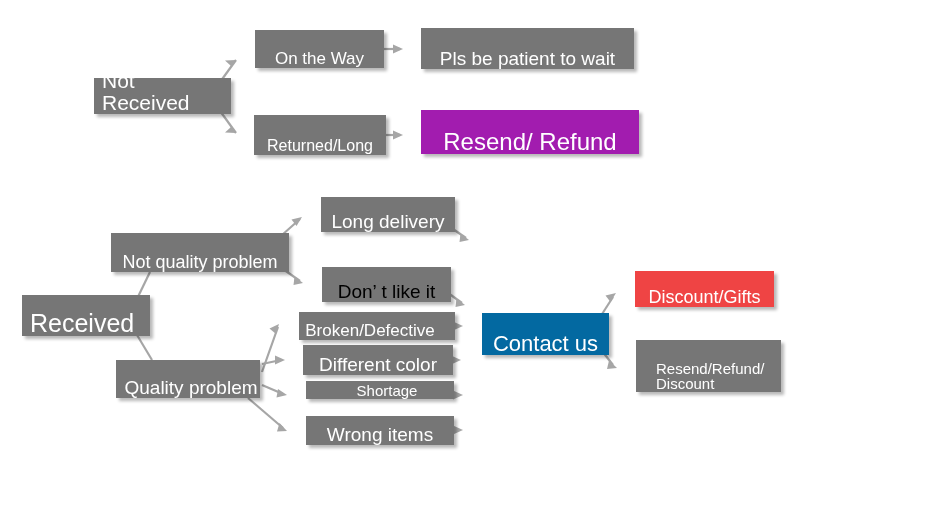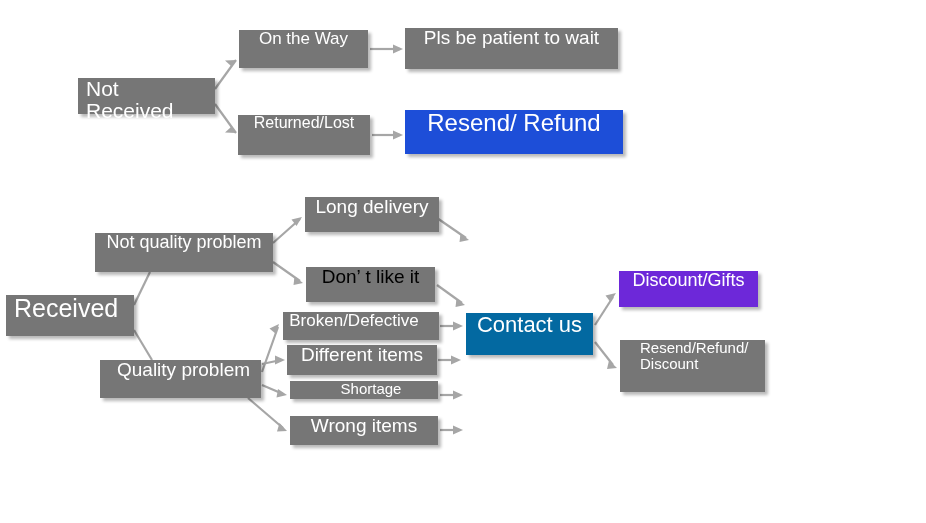--- a/index.html
+++ b/index.html
@@ -25,25 +25,26 @@
     width: 926px;
     height: 523px;
     pointer-events: none;
   }
   .node {
     position: absolute;
     background: #767676;
     color: #ffffff;
     box-sizing: border-box;
     display: flex;
-    align-items: flex-start;
+    align-items: flex-end;
     box-shadow: 3px 3px 3px rgba(0,0,0,0.28);
     line-height: 1.05;
     white-space: pre;
     z-index: 2;
+    margin-left: 16px;
   }
   .node.center { justify-content: center; }
   .node.left   { justify-content: flex-start; }
   .node .lbl {
     display: block;
     white-space: pre-line;
   }
 </style>
 </head>
 <body>
@@ -126,29 +127,29 @@
       </g>
       <g>
         <path d="M 595,342 L 613,365" stroke="#a6a6a6" stroke-width="2.2" fill="none"></path>
         <path d="M 617,368 l -8,-7.5 l -2,8.5 z" fill="#a6a6a6"></path>
       </g>
     </svg>
   <div id="nodes">
       <div class="node left" style="left: 78px; top: 78px; width: 137px; height: 36px; font-size: 21px; background: rgb(118, 118, 118); color: rgb(255, 255, 255); padding-left: 8px; padding-right: 8px;"><span class="lbl">Not Received</span></div>
       <div class="node center" style="left: 239px; top: 30px; width: 129px; height: 38px; font-size: 17px; background: rgb(118, 118, 118); color: rgb(255, 255, 255); padding-left: 6px; padding-right: 6px;"><span class="lbl">On the Way</span></div>
       <div class="node center" style="left: 405px; top: 28px; width: 213px; height: 41px; font-size: 19px; background: rgb(118, 118, 118); color: rgb(255, 255, 255); padding-left: 6px; padding-right: 6px;"><span class="lbl">Pls be patient to wait</span></div>
-      <div class="node center" style="left: 238px; top: 115px; width: 132px; height: 40px; font-size: 16px; background: rgb(118, 118, 118); color: rgb(255, 255, 255); padding-left: 6px; padding-right: 6px;"><span class="lbl">Returned/Lost</span></div>
-      <div class="node center" style="left: 405px; top: 110px; width: 218px; height: 44px; font-size: 24px; background: #1d4ed8; color: rgb(255, 255, 255); padding-left: 6px; padding-right: 6px;"><span class="lbl">Resend/ Refund</span></div>
+      <div class="node center" style="left: 238px; top: 115px; width: 132px; height: 40px; font-size: 16px; background: rgb(118, 118, 118); color: rgb(255, 255, 255); padding-left: 6px; padding-right: 6px;"><span class="lbl">Returned/Long</span></div>
+      <div class="node center" style="left: 405px; top: 110px; width: 218px; height: 44px; font-size: 24px; background: #a21caf; color: rgb(255, 255, 255); padding-left: 6px; padding-right: 6px;"><span class="lbl">Resend/ Refund</span></div>
       <div class="node left" style="left: 6px; top: 295px; width: 128px; height: 41px; font-size: 25px; background: rgb(118, 118, 118); color: rgb(255, 255, 255); padding-left: 8px; padding-right: 8px;"><span class="lbl">Received</span></div>
       <div class="node center" style="left: 95px; top: 233px; width: 178px; height: 39px; font-size: 18px; background: rgb(118, 118, 118); color: rgb(255, 255, 255); padding-left: 6px; padding-right: 6px;"><span class="lbl">Not quality problem</span></div>
       <div class="node center" style="left: 305px; top: 197px; width: 134px; height: 35px; font-size: 19px; background: rgb(118, 118, 118); color: rgb(255, 255, 255); padding-left: 4px; padding-right: 4px;"><span class="lbl">Long delivery</span></div>
       <div class="node center" style="left: 306px; top: 267px; width: 129px; height: 35px; font-size: 19px; background: rgb(118, 118, 118); color: #000000; padding-left: 4px; padding-right: 4px;"><span class="lbl">Don’  t like it</span></div>
-      <div class="node center" style="left: 100px; top: 360px; width: 161px; height: 38px; font-size: 19px; background: rgb(118, 118, 118); color: rgb(255, 255, 255); padding-left: 6px; padding-right: 0;"><span class="lbl">Quality problem</span></div>
+      <div class="node center" style="left: 100px; top: 360px; width: 144px; height: 38px; font-size: 19px; background: rgb(118, 118, 118); color: rgb(255, 255, 255); padding-left: 6px; padding-right: 0;"><span class="lbl">Quality problem</span></div>
       <div class="node center" style="left: 283px; top: 312px; width: 156px; height: 28px; font-size: 17px; background: rgb(118, 118, 118); color: rgb(255, 255, 255); padding-left: 3px; padding-right: 17px;"><span class="lbl">Broken/Defective</span></div>
-      <div class="node center" style="left: 287px; top: 345px; width: 150px; height: 30px; font-size: 19px; background: rgb(118, 118, 118); color: rgb(255, 255, 255); padding-left: 3px; padding-right: 3px;"><span class="lbl">Different items</span></div>
+      <div class="node center" style="left: 287px; top: 345px; width: 150px; height: 30px; font-size: 19px; background: rgb(118, 118, 118); color: rgb(255, 255, 255); padding-left: 3px; padding-right: 3px;"><span class="lbl">Different color</span></div>
       <div class="node center" style="left: 290px; top: 381px; width: 148px; height: 18px; font-size: 15px; background: rgb(118, 118, 118); color: rgb(255, 255, 255); padding-left: 17px; padding-right: 3px;"><span class="lbl">Shortage</span></div>
       <div class="node center" style="left: 290px; top: 416px; width: 148px; height: 29px; font-size: 19px; background: rgb(118, 118, 118); color: rgb(255, 255, 255); padding-left: 3px; padding-right: 3px;"><span class="lbl">Wrong items</span></div>
       <div class="node center" style="left: 466px; top: 313px; width: 127px; height: 42px; font-size: 22px; background: #0369a1; color: rgb(255, 255, 255); padding-left: 6px; padding-right: 6px;"><span class="lbl">Contact us</span></div>
-      <div class="node center" style="left: 619px; top: 271px; width: 139px; height: 36px; font-size: 18px; background: #6d28d9; color: rgb(255, 255, 255); padding-left: 6px; padding-right: 6px;"><span class="lbl">Discount/Gifts</span></div>
+      <div class="node center" style="left: 619px; top: 271px; width: 139px; height: 36px; font-size: 18px; background: #ef4444; color: rgb(255, 255, 255); padding-left: 6px; padding-right: 6px;"><span class="lbl">Discount/Gifts</span></div>
       <div class="node left" style="left: 620px; top: 340px; width: 145px; height: 52px; font-size: 15px; background: rgb(118, 118, 118); color: rgb(255, 255, 255); padding-left: 20px; padding-right: 8px;"><span class="lbl">Resend/Refund/
 Discount</span></div>
     </div>
 </div>
 
 </body></html>

